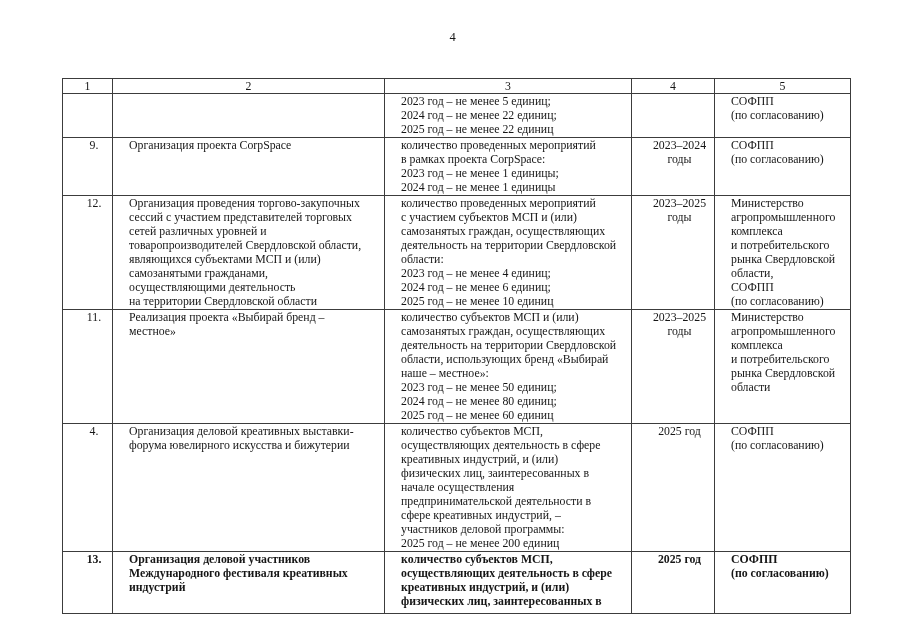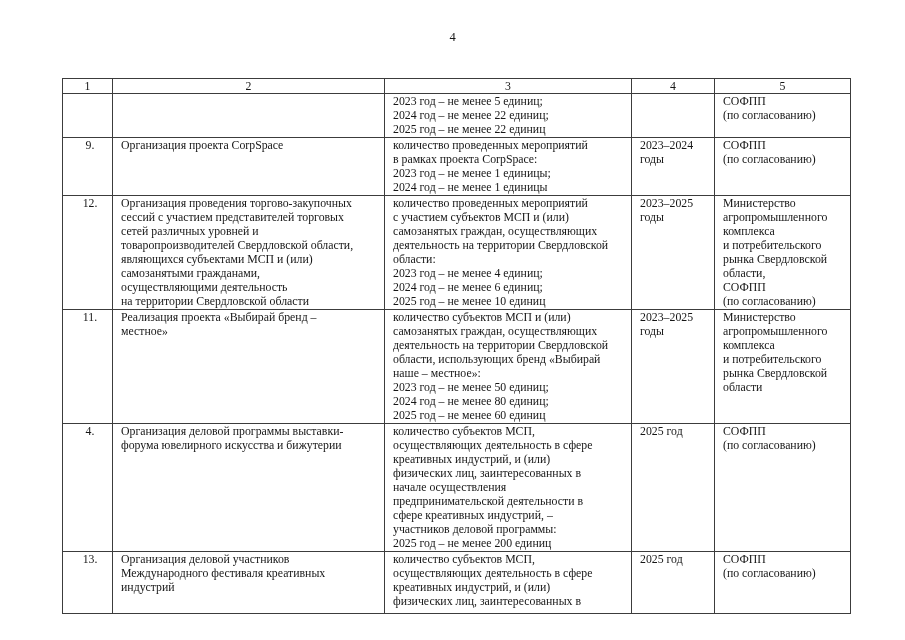--- a/index.html
+++ b/index.html
@@ -36,41 +36,43 @@
   table.measures col.c2 { width: 272px; }
   table.measures col.c3 { width: 247px; }
   table.measures col.c4 { width: 83px; }
   table.measures col.c5 { width: 136px; }
   table.measures th,
   table.measures td {
     border: 1px solid #3c3c3c;
     vertical-align: top;
     font-size: 11.8px;
     line-height: 14px;
-    padding: 0 3px 1px 8px;
+    padding: 0 3px 1px 16px;
     overflow: hidden;
   }
   table.measures th {
     font-weight: normal;
     text-align: center;
     height: 13px;
     padding: 0;
   }
   td.cell-text {
     white-space: pre-line;
   }
   td.c-num {
     text-align: center;
     white-space: pre-line;
   }
   td.c-period {
+    text-align: center;
     white-space: pre-line;
   }
   tr.row-cut td {
     height: 60px;
+    font-weight: bold;
   }
 </style>
 </head>
 <body>
 
 <div class="page-number">4</div>
 
 <table class="measures">
   <colgroup>
     <col class="c1">
@@ -156,21 +158,21 @@
 годы</td>
       <td class="cell-text">Министерство
 агропромышленного
 комплекса
 и потребительского
 рынка Свердловской
 области</td>
     </tr>
     <tr>
       <td class="c-num">4.</td>
-      <td class="cell-text">Организация деловой программы выставки-
+      <td class="cell-text">Организация деловой креативных выставки-
 форума ювелирного искусства и бижутерии</td>
       <td class="cell-text">количество субъектов МСП,
 осуществляющих деятельность в сфере
 креативных индустрий, и (или)
 физических лиц, заинтересованных в
 начале осуществления
 предпринимательской деятельности в
 сфере креативных индустрий, –
 участников деловой программы:
 2025 год – не менее 200 единиц</td>

